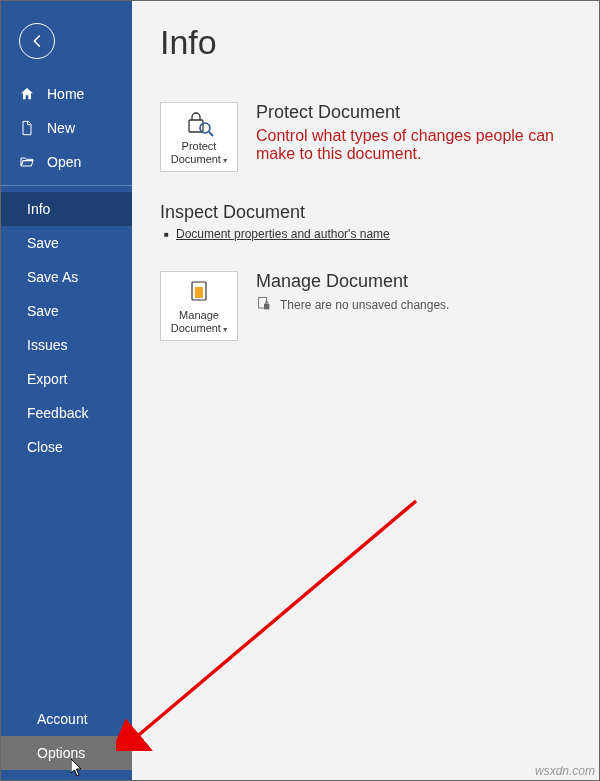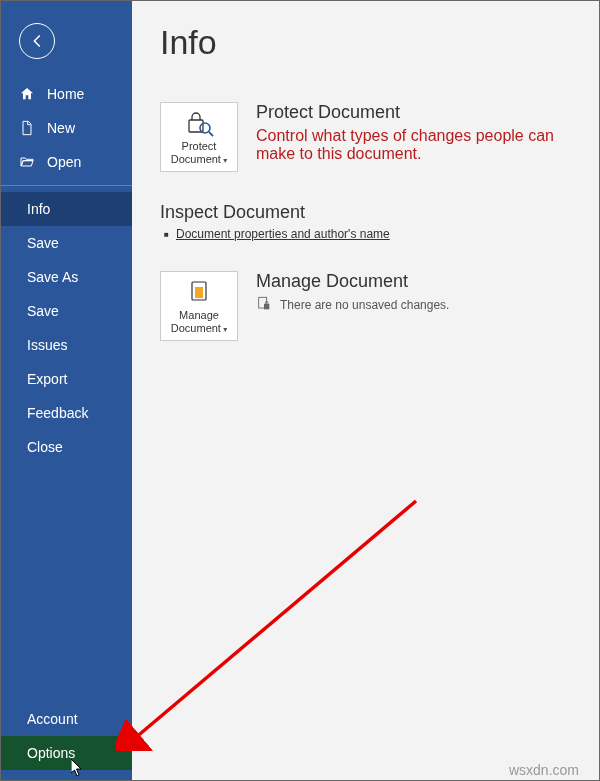--- a/index.html
+++ b/index.html
@@ -9,42 +9,42 @@
     .back-btn { width: 36px; height: 36px; border: 1.5px solid #fff; border-radius: 50%; margin: 22px 0 16px 18px; display: flex; align-items: center; justify-content: center; cursor: pointer; }
     .back-btn svg { width: 18px; height: 18px; fill: #fff; }
     .nav-top { padding-top: 2px; }
     .nav-item { display: flex; align-items: center; gap: 12px; padding: 9px 18px; font-size: 14px; cursor: pointer; color: #fff; }
     .nav-item.icon-item svg { width: 16px; height: 16px; fill: #fff; flex-shrink: 0; }
     .divider { height: 1px; background: rgba(255,255,255,0.25); margin: 6px 0; }
     .nav-item.selected { background: #1e3f73; }
     .nav-item.sub { padding-left: 26px; }
     .spacer { flex: 1; }
     .nav-bottom { padding-bottom: 10px; }
-    .nav-bottom .nav-item { padding-left: 26px; }
-    .nav-bottom .nav-item.hovered { background: #14532d; }
+    .nav-bottom .nav-item { padding-left: 36px; }
+    .nav-bottom .nav-item.hovered { background: #737373; }
     .main { flex: 1; background: #f3f3f3; padding: 22px 28px; position: relative; }
     .page-title { font-size: 34px; font-weight: 300; color: #333; margin-bottom: 40px; }
     .section { display: flex; gap: 18px; margin-bottom: 30px; align-items: flex-start; }
     .tile { width: 78px; height: 70px; background: #fff; border: 1px solid #ccc; display: flex; flex-direction: column; align-items: center; justify-content: center; gap: 2px; cursor: pointer; padding: 4px; }
     .tile-icon { height: 30px; display: flex; align-items: center; justify-content: center; }
     .tile-label { font-size: 11px; color: #333; text-align: center; line-height: 1.2; }
     .tile-label::after { content: " ▾"; font-size: 8px; color: #555; }
     .section-body { flex: 1; }
     .section-title { font-size: 18px; color: #333; margin-bottom: 4px; }
     .section-desc { font-size: 16px; color: #b91c1c; margin-bottom: 4px; }
     .bullet-list { list-style: none; padding-left: 4px; }
     .bullet-list li { font-size: 12px; color: #333; padding-left: 12px; position: relative; text-decoration: underline; }
     .bullet-list li::before { content: "■"; font-size: 8px; position: absolute; left: 0; top: 3px; }
     .manage-line { display: flex; align-items: flex-end; gap: 8px; font-size: 12px; color: #555; }
     .manage-line svg { width: 16px; height: 16px; fill: #666; }
     
     .arrow { position: absolute; pointer-events: none; }
     
     .cursor { position: absolute; width: 12px; height: 18px; pointer-events: none; }
-    .watermark { position: absolute; right: 20px; bottom: 2px; font-size: 14px; color: #999; }
+    .watermark { position: absolute; right: 4px; bottom: 2px; font-size: 12px; color: #999; font-style: italic; }
   </style>
 </head>
 <body>
 
 <div class="layout">
   <div class="sidebar">
     <div class="back-btn">
       <svg viewBox="0 0 24 24">
           <path d="M15 4l-8 8 8 8 1.4-1.4L9.8 12l6.6-6.6z"></path>
         </svg>

